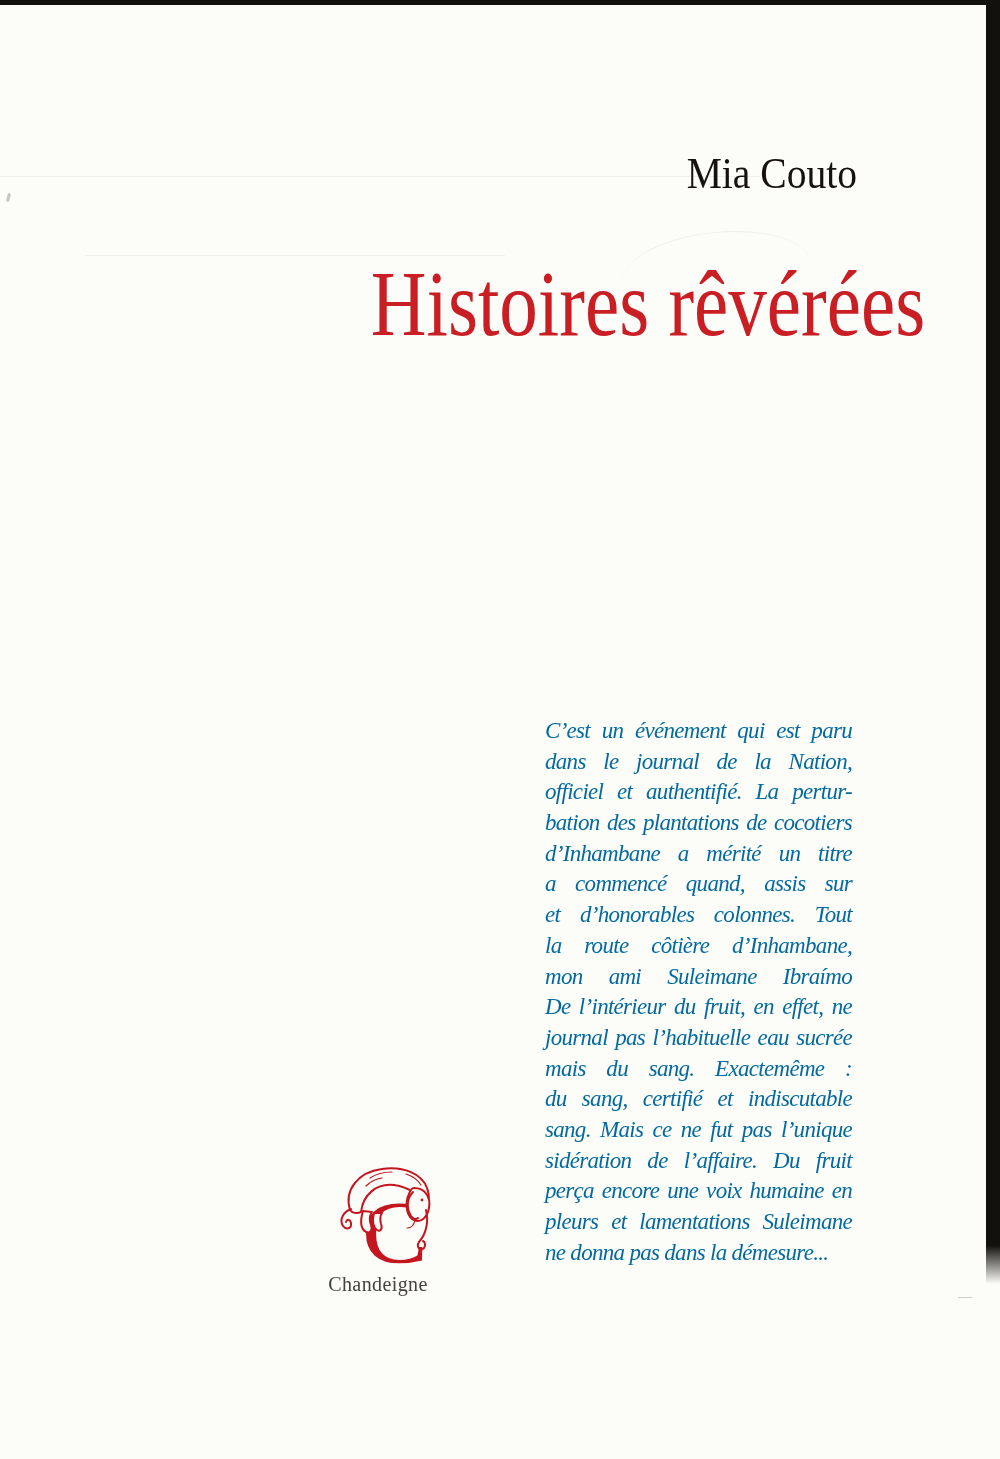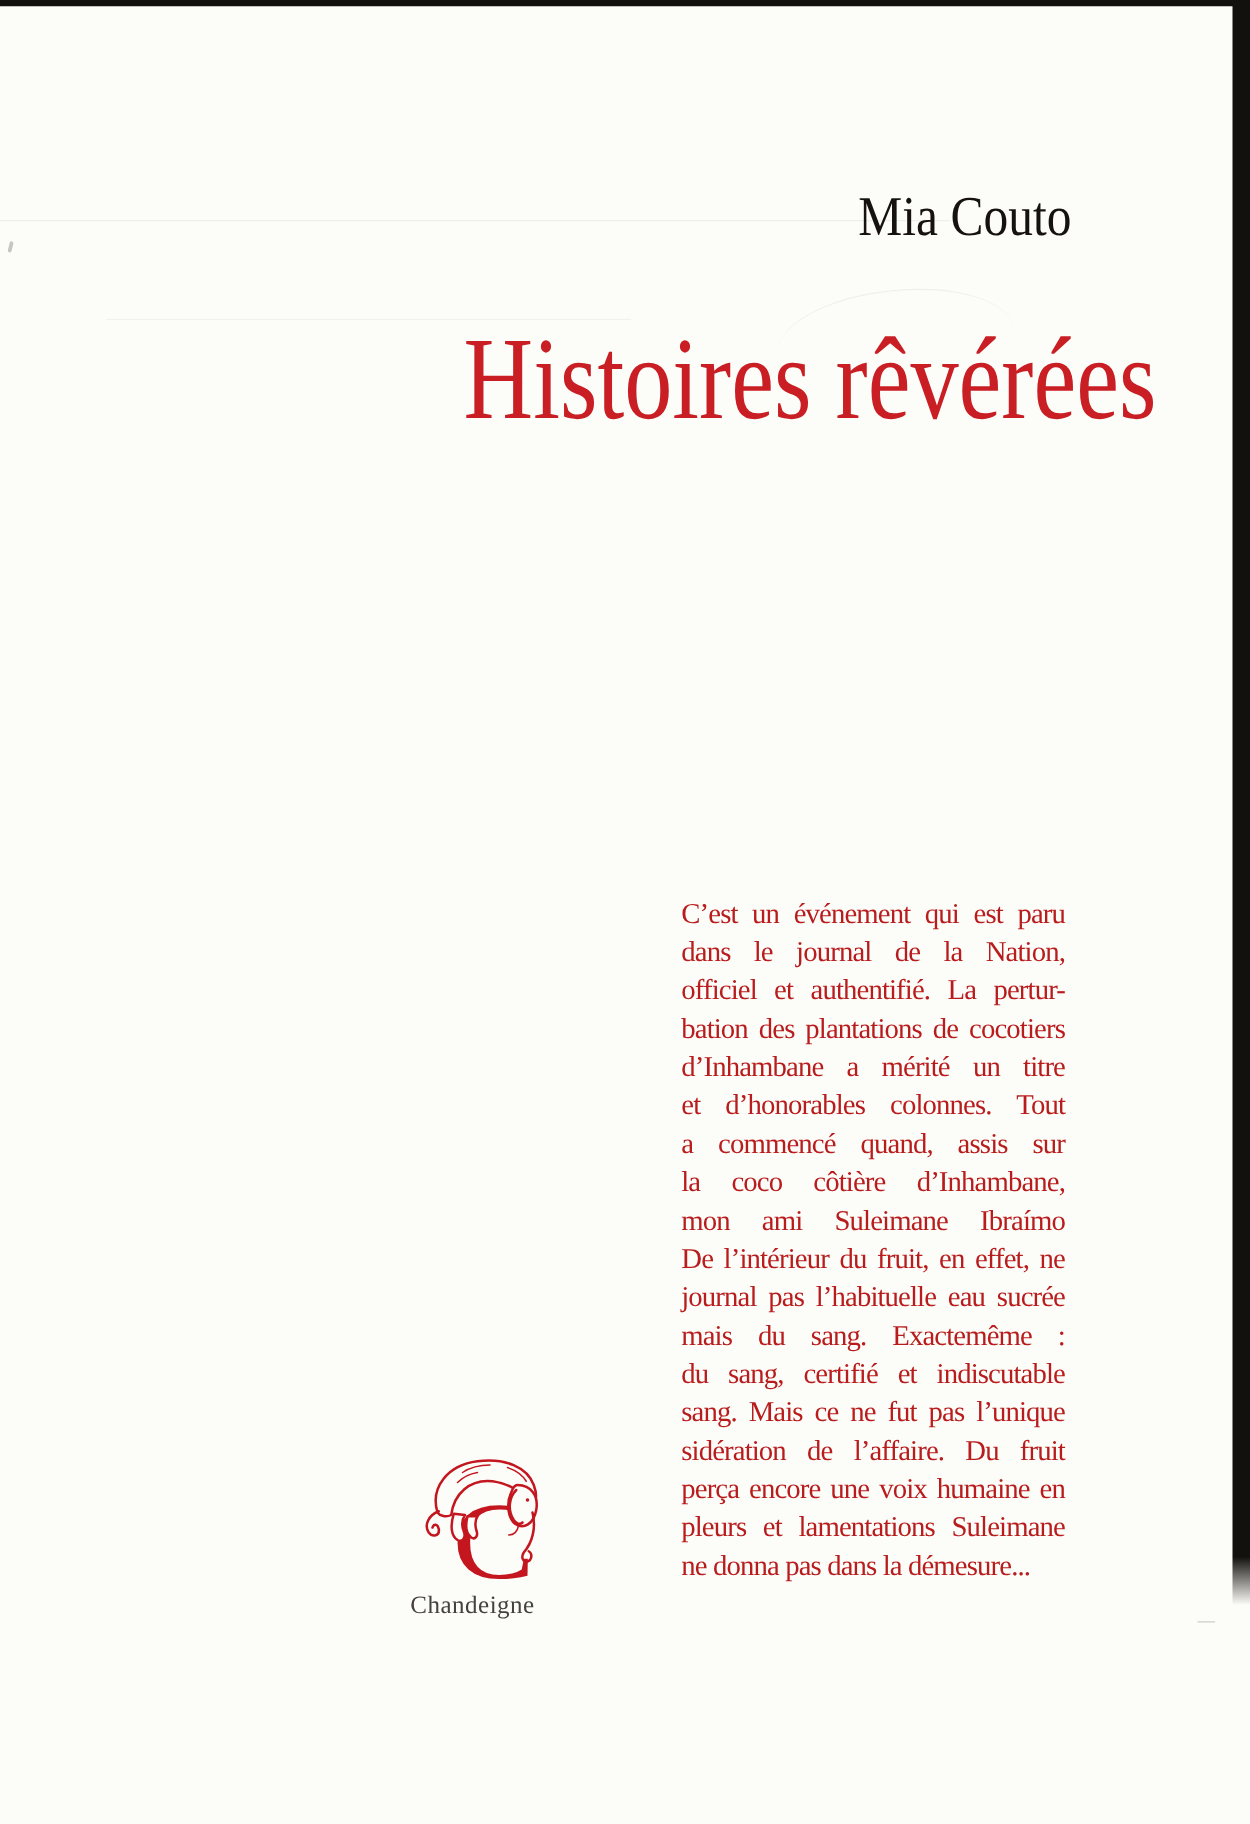--- a/index.html
+++ b/index.html
@@ -64,22 +64,23 @@
     position:absolute;left:310px;top:256px;width:565px;
     text-align:left;line-height:1;
     font-size:94px;color:var(--red);
     white-space:nowrap;
   }
   .title .squeeze{display:inline-block;transform:scaleX(0.82);transform-origin:50% 50%;}
 
   
   .excerpt{
     position:absolute;left:545px;top:716px;width:307px;
+    font-style:italic;
     font-size:23px;line-height:30.7px;letter-spacing:-0.7px;
-    color:#b91c1c;
+    color:#0369a1;
   }
   .excerpt .line{
     text-align:justify;
     text-align-last:justify;
     height:30.7px;
   }
   .excerpt .line:last-child{text-align-last:left;}
 
   
   .logo{position:absolute;left:336px;top:1164px;width:106px;height:102px;}
@@ -119,23 +120,23 @@
   <div class="title">
     <span class="squeeze">Histoires rêvérées</span>
   </div>
 
   <div class="excerpt">
     <div class="line">C’est un événement qui est paru</div>
     <div class="line">dans le journal de la Nation,</div>
     <div class="line">officiel et authentifié. La pertur-</div>
     <div class="line">bation des plantations de cocotiers</div>
     <div class="line">d’Inhambane a mérité un titre</div>
+    <div class="line">a commencé quand, assis sur</div>
     <div class="line">et d’honorables colonnes. Tout</div>
-    <div class="line">a commencé quand, assis sur</div>
-    <div class="line">la coco côtière d’Inhambane,</div>
+    <div class="line">la route côtière d’Inhambane,</div>
     <div class="line">mon ami Suleimane Ibraímo</div>
     <div class="line">De l’intérieur du fruit, en effet, ne</div>
     <div class="line">journal pas l’habituelle eau sucrée</div>
     <div class="line">mais du sang. Exactemême :</div>
     <div class="line">du sang, certifié et indiscutable</div>
     <div class="line">sang. Mais ce ne fut pas l’unique</div>
     <div class="line">sidération de l’affaire. Du fruit</div>
     <div class="line">perça encore une voix humaine en</div>
     <div class="line">pleurs et lamentations Suleimane</div>
     <div class="line">ne donna pas dans la démesure...</div>

